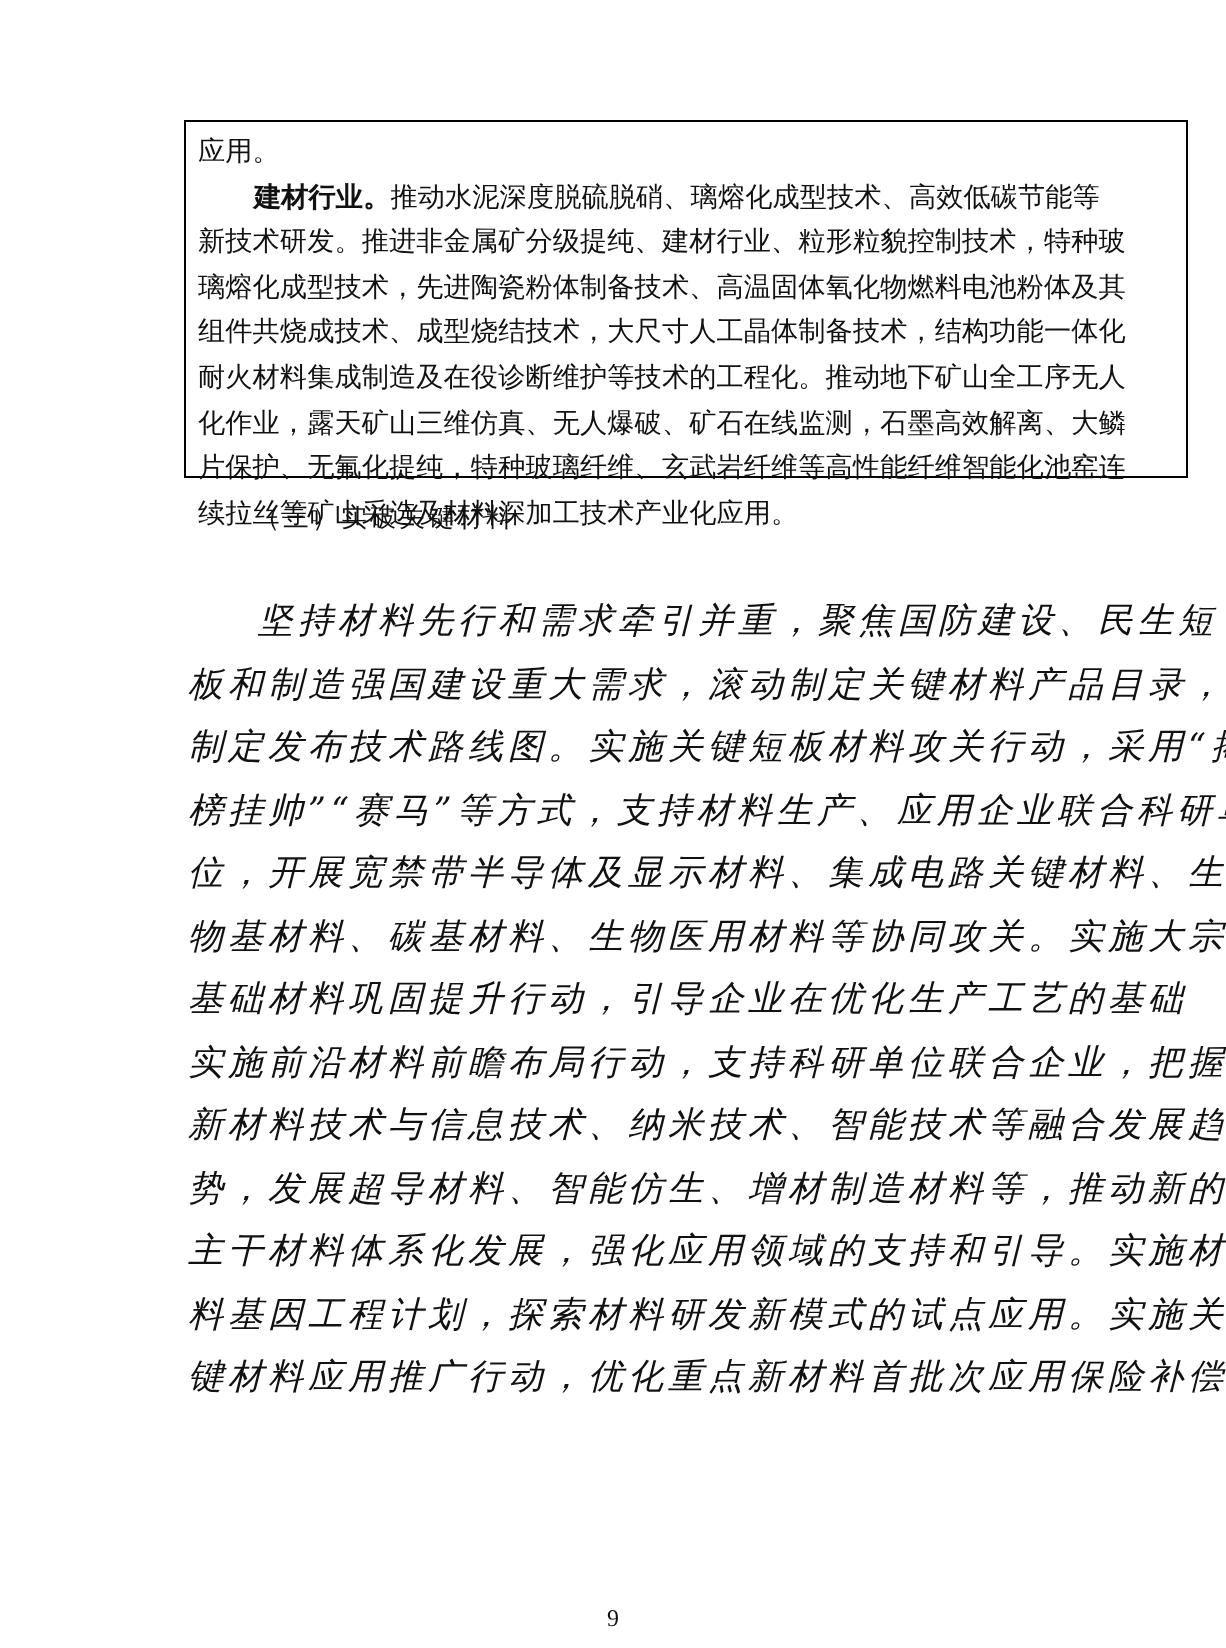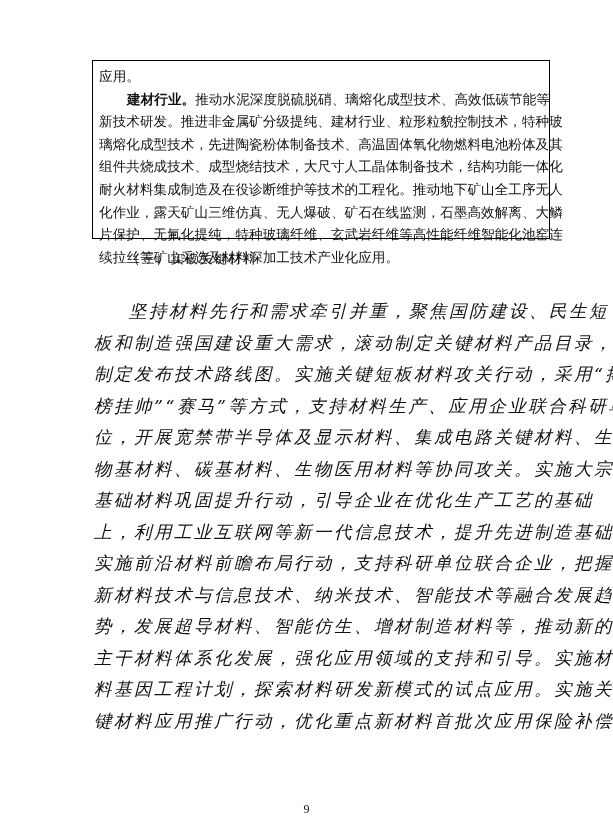--- a/index.html
+++ b/index.html
@@ -1,18 +1,18 @@
 <!DOCTYPE html>
 <html><head>
 <meta charset="utf-8">
 <style>
   html, body { margin: 0; padding: 0; background: #ffffff; }
   body { width: 613px; height: 824px; position: relative; overflow: hidden;
          font-family: "DejaVu Serif", "Liberation Serif", serif; color: #111; }
-  .box { position: absolute; left: 92px; top: 60px; width: 458px; height: 179px;
+  .box { position: absolute; left: 92px; top: 60px; width: 502px; height: 179px;
          border: 1.5px solid #000; box-sizing: border-box; padding: 4px 6px 0 6px; }
   .box p { margin: 0; font-size: 13.6px; line-height: 22.6px; letter-spacing: 0.05px;
            text-align: justify; white-space: nowrap; }
   .box .b { font-weight: bold; }
   .indent { padding-left: 28px; }
   .heading { position: absolute; left: 127px; top: 250px; font-size: 13px;
              letter-spacing: 1.5px; white-space: nowrap; }
   .body-lines { position: absolute; left: 94px; top: 296px; width: 430px; font-style: italic; }
   .body-lines div { font-size: 17.5px; line-height: 31.5px; white-space: nowrap;
                     letter-spacing: 2.5px; }
@@ -38,21 +38,20 @@
 <div class="heading">（三）实破关键材料</div>
 
 <div class="body-lines">
   <div class="first">坚持材料先行和需求牵引并重，聚焦国防建设、民生短</div>
   <div>板和制造强国建设重大需求，滚动制定关键材料产品目录，</div>
   <div>制定发布技术路线图。实施关键短板材料攻关行动，采用“揭</div>
   <div>榜挂帅”“赛马”等方式，支持材料生产、应用企业联合科研单</div>
   <div>位，开展宽禁带半导体及显示材料、集成电路关键材料、生</div>
   <div>物基材料、碳基材料、生物医用材料等协同攻关。实施大宗</div>
   <div>基础材料巩固提升行动，引导企业在优化生产工艺的基础</div>
-  <div>上，利用工业互联网等新一代信息技术，提升先进制造基础</div>
   <div>实施前沿材料前瞻布局行动，支持科研单位联合企业，把握</div>
   <div>新材料技术与信息技术、纳米技术、智能技术等融合发展趋</div>
   <div>势，发展超导材料、智能仿生、增材制造材料等，推动新的</div>
   <div>主干材料体系化发展，强化应用领域的支持和引导。实施材</div>
   <div>料基因工程计划，探索材料研发新模式的试点应用。实施关</div>
   <div>键材料应用推广行动，优化重点新材料首批次应用保险补偿</div>
 </div>
 
 <div class="page-num">9</div>
 

